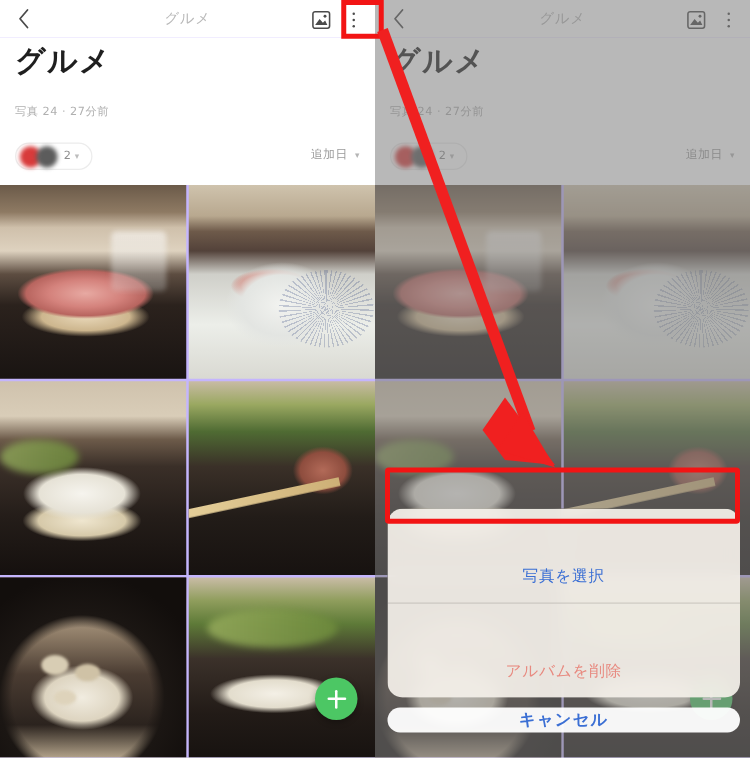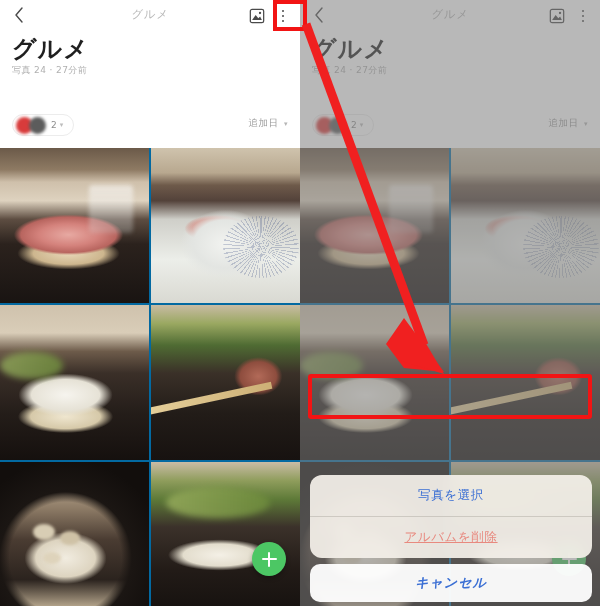--- a/index.html
+++ b/index.html
@@ -6,41 +6,41 @@
   body{
     width:600px;height:606px;
     background:#ffffff;
     font-family:"DejaVu Sans","Liberation Sans",sans-serif;
     overflow:hidden;
     position:relative;
   }
   .stage{position:relative;width:600px;height:606px;overflow:hidden;}
 
   
-  .panel{position:absolute;top:0;width:300px;height:606px;overflow:hidden;background:#0369a1;}
+  .panel{position:absolute;top:0;width:300px;height:606px;overflow:hidden;background:#c4b5fd;}
   .panel.left{left:0;}
   .panel.right{left:300px;}
 
   
   .appbar{position:relative;height:30px;background:#fff;}
   .back-ico{position:absolute;left:12px;top:6px;width:14px;height:18px;}
   .back-ico svg{display:block;}
   .appbar-title{
     position:absolute;left:0;right:0;top:7px;text-align:center;
     font-size:11.5px;color:#b9b9b9;letter-spacing:.5px;
   }
   .appbar-icons{position:absolute;right:4px;top:4px;display:flex;align-items:center;gap:2px;}
   .photo-ico{width:22px;height:22px;display:flex;align-items:center;justify-content:center;}
   .kebab{width:26px;height:24px;display:flex;flex-direction:column;align-items:center;justify-content:center;gap:2.5px;}
   .kebab i{display:block;width:2.6px;height:2.6px;border-radius:50%;background:#4a4a4a;}
 
   
   .albumhead{background:#fff;padding:4px 0 0 12px;height:118px;box-sizing:border-box;position:relative;}
   .album-title{font-size:24px;font-weight:bold;color:#1f1f1f;letter-spacing:1px;line-height:1.25;}
-  .album-sub{margin-top:0;font-size:9px;color:#b0b0b0;letter-spacing:.4px;}
+  .album-sub{margin-top:19px;font-size:9px;color:#b0b0b0;letter-spacing:.4px;}
 
   
   .memberrow{position:absolute;left:0;right:0;bottom:8px;height:26px;}
   .member-chip{
     position:absolute;left:12px;top:0;height:22px;min-width:62px;
     border:1px solid #ececec;border-radius:12px;background:#fff;
     display:flex;align-items:center;padding-right:8px;box-sizing:border-box;
   }
   .av{width:17px;height:17px;border-radius:50%;margin-left:-4px;filter:blur(1.6px);}
   .av:first-child{margin-left:3px;}
@@ -111,26 +111,26 @@
 
   
   .dim{position:absolute;left:0;top:0;width:300px;height:606px;background:rgba(125,125,125,.55);pointer-events:none;}
 
   
   .sheet{position:absolute;left:10px;width:282px;bottom:48px;
          border-radius:12px;overflow:hidden;background:rgba(244,240,233,.93);
          backdrop-filter:blur(6px);}
   .sheet-item{height:41px;display:flex;align-items:center;justify-content:center;
               font-size:12.5px;color:#3b6fd4;letter-spacing:.6px;
-              border-bottom:1px solid rgba(150,145,138,.35);}
+              border-bottom:1px solid rgba(150,145,138,.35);margin-top:34px;}
   .sheet-item:last-child{border-bottom:none;}
-  .sheet-item.danger{color:#e8897f;text-decoration:underline;}
-  .cancel{position:absolute;left:10px;width:282px;bottom:4px;height:38px;border-radius:10px;
+  .sheet-item.danger{color:#e8897f;}
+  .cancel{position:absolute;left:10px;width:282px;bottom:20px;height:20px;border-radius:10px;
           background:rgba(255,255,255,.95);display:flex;align-items:center;justify-content:center;
-          font-size:13px;font-weight:bold;color:#3b6fd4;letter-spacing:1px;font-style:italic;}
+          font-size:13px;font-weight:bold;color:#3b6fd4;letter-spacing:1px;}
 
   
   .hl{position:absolute;border:4px solid #f21414;box-sizing:border-box;}
   #hl-kebab{left:273px;top:0px;width:34px;height:31px;}
   #hl-menu{left:308px;top:374px;width:284px;height:45px;border-radius:3px;}
   .arrow-layer{position:absolute;left:0;top:0;width:600px;height:606px;pointer-events:none;}
 </style>
 </head>
 <body>
 

